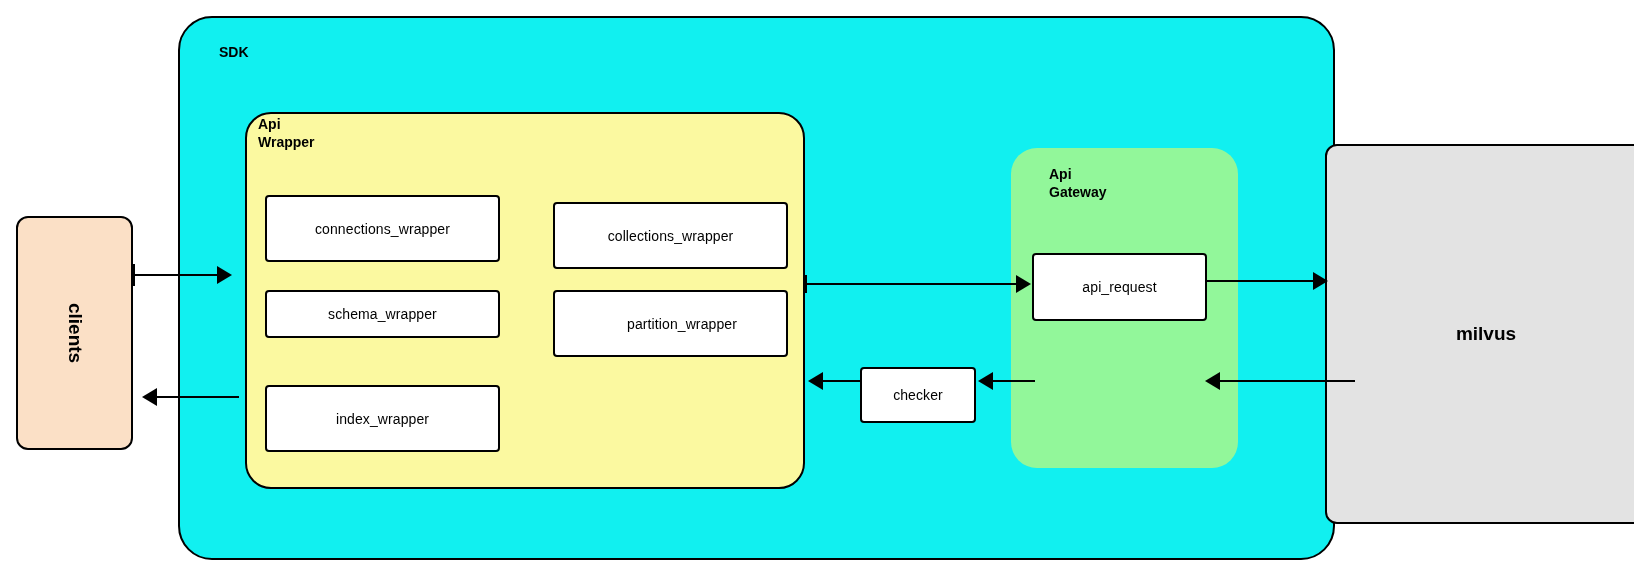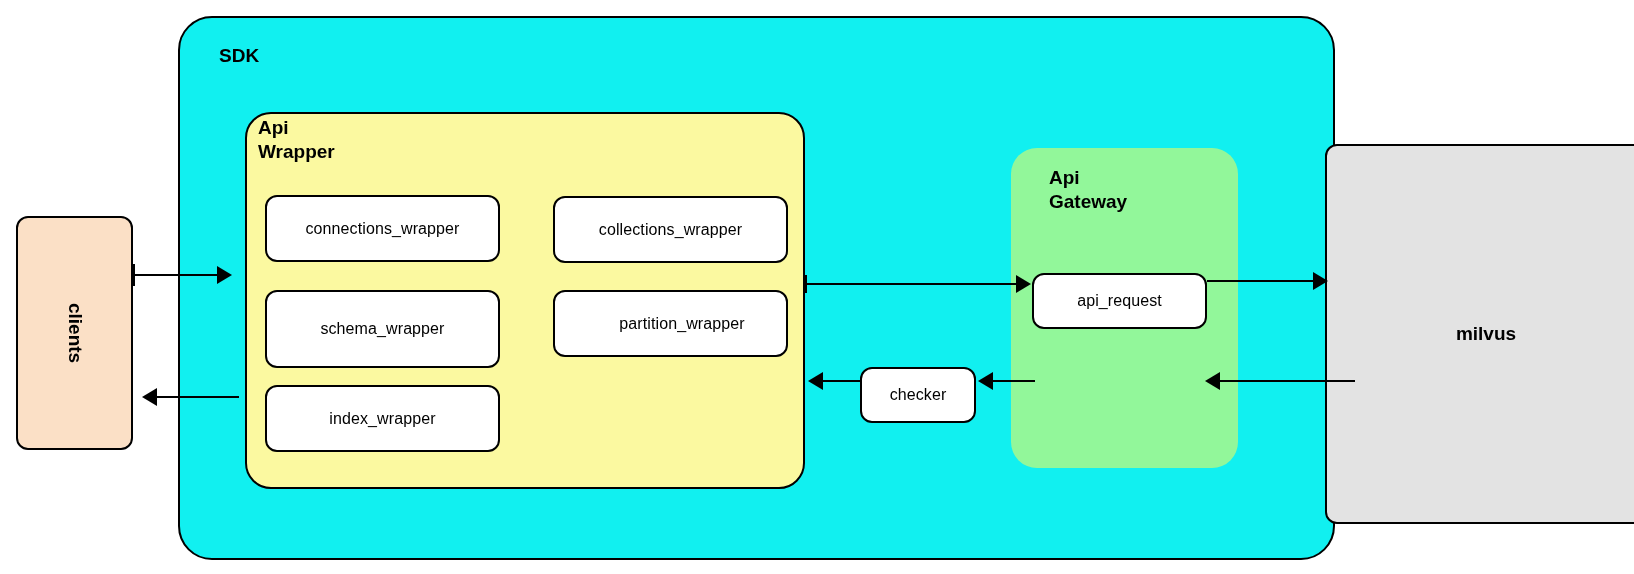--- a/index.html
+++ b/index.html
@@ -37,32 +37,32 @@
     background: var(--wrapper-fill);
   }
   .container-gateway {
     border: none;
     border-radius: 26px;
     background: var(--gateway-fill);
   }
   .container-label {
     position: absolute;
     font-weight: bold;
-    font-size: 19px;
+    font-size: 14px;
     line-height: 1.25;
     color: #000000;
     white-space: pre-line;
     text-align: center;
   }
   
   .node {
     border: 2px solid #000000;
-    border-radius: 12px;
+    border-radius: 4px;
     background: #ffffff;
-    font-size: 16px;
+    font-size: 14px;
     font-weight: normal;
     letter-spacing: 0.1px;
   }
   .node-ext {
     border: 2px solid #000000;
     border-radius: 12px;
     font-size: 19px;
     font-weight: bold;
   }
   .rot90 {
@@ -100,32 +100,32 @@
 <div id="canvas" style="--sdk-fill:#11f0f0; --wrapper-fill:#fbf9a0; --gateway-fill:#92f79a;">
 
   <div class="box container-sdk" style="left:178px; top:16px; width:1157px; height:544px;"></div>
   <div class="container-label" style="left:219px; top:44px; text-align:left;">SDK</div>
 
   <div class="box container-wrapper" style="left:245px; top:112px; width:560px; height:377px;"></div>
   <div class="container-label" style="left:258px; top:116px; text-align:left;">Api
 Wrapper</div>
 
   <div class="box node" style="left:265px; top:195px; width:235px; height:67px;">connections_wrapper</div>
-  <div class="box node" style="left:553px; top:196px; width:235px; height:67px;">collections_wrapper</div>
+  <div class="box node" style="left:553px; top:202px; width:235px; height:67px;">collections_wrapper</div>
 
-  <div class="box node" style="left:265px; top:290px; width:235px; height:78px;">schema_wrapper</div>
+  <div class="box node" style="left:265px; top:290px; width:235px; height:48px;">schema_wrapper</div>
   <div class="box node" style="left:553px; top:290px; width:235px; height:67px;padding-left:23px;">partition_wrapper</div>
 
   <div class="box node" style="left:265px; top:385px; width:235px; height:67px;">index_wrapper</div>
 
   <div class="box container-gateway" style="left:1011px; top:148px; width:227px; height:320px;"></div>
   <div class="container-label" style="left:1049px; top:166px; text-align:left;">Api
 Gateway</div>
 
-  <div class="box node" style="left:1032px; top:253px; width:175px; height:56px;margin-top:20px;">api_request</div>
+  <div class="box node" style="left:1032px; top:253px; width:175px; height:68px;">api_request</div>
 
   <div class="box node" style="left:860px; top:367px; width:116px; height:56px;">checker</div>
 
   <div class="box node-ext rot90" style="left:16px; top:216px; width:117px; height:234px; background:#fbe0c6;">clients</div>
 
   <div class="box node-ext" style="left:1325px; top:144px; width:322px; height:380px; background:#e3e3e3;">milvus</div>
 
   <div class="tick" style="left:133px; top:264px; height:22px;"></div>
   <div class="arrow-line" style="left:133px; top:274px; width:86px;"></div>
   <div class="arrow-head right" style="left:217px; top:266px;"></div>

